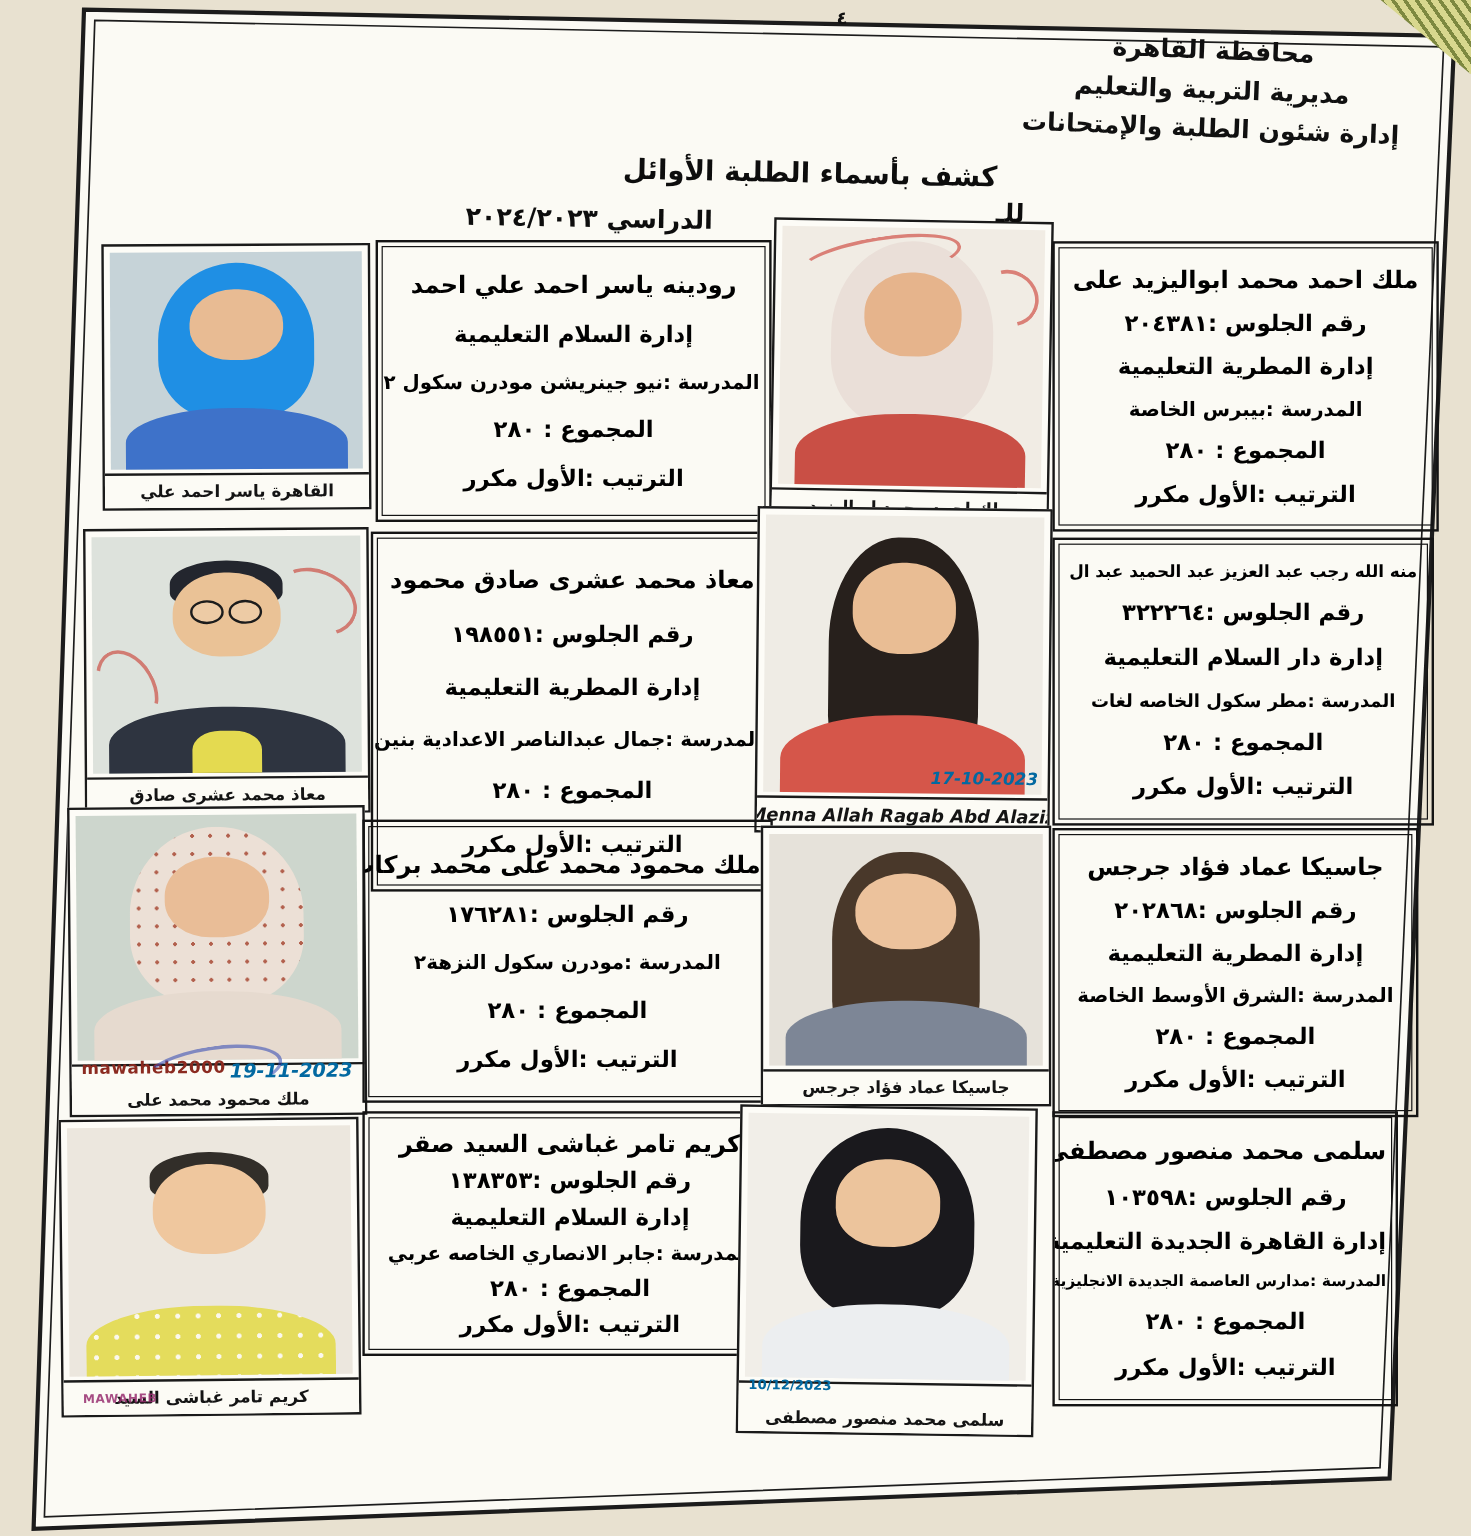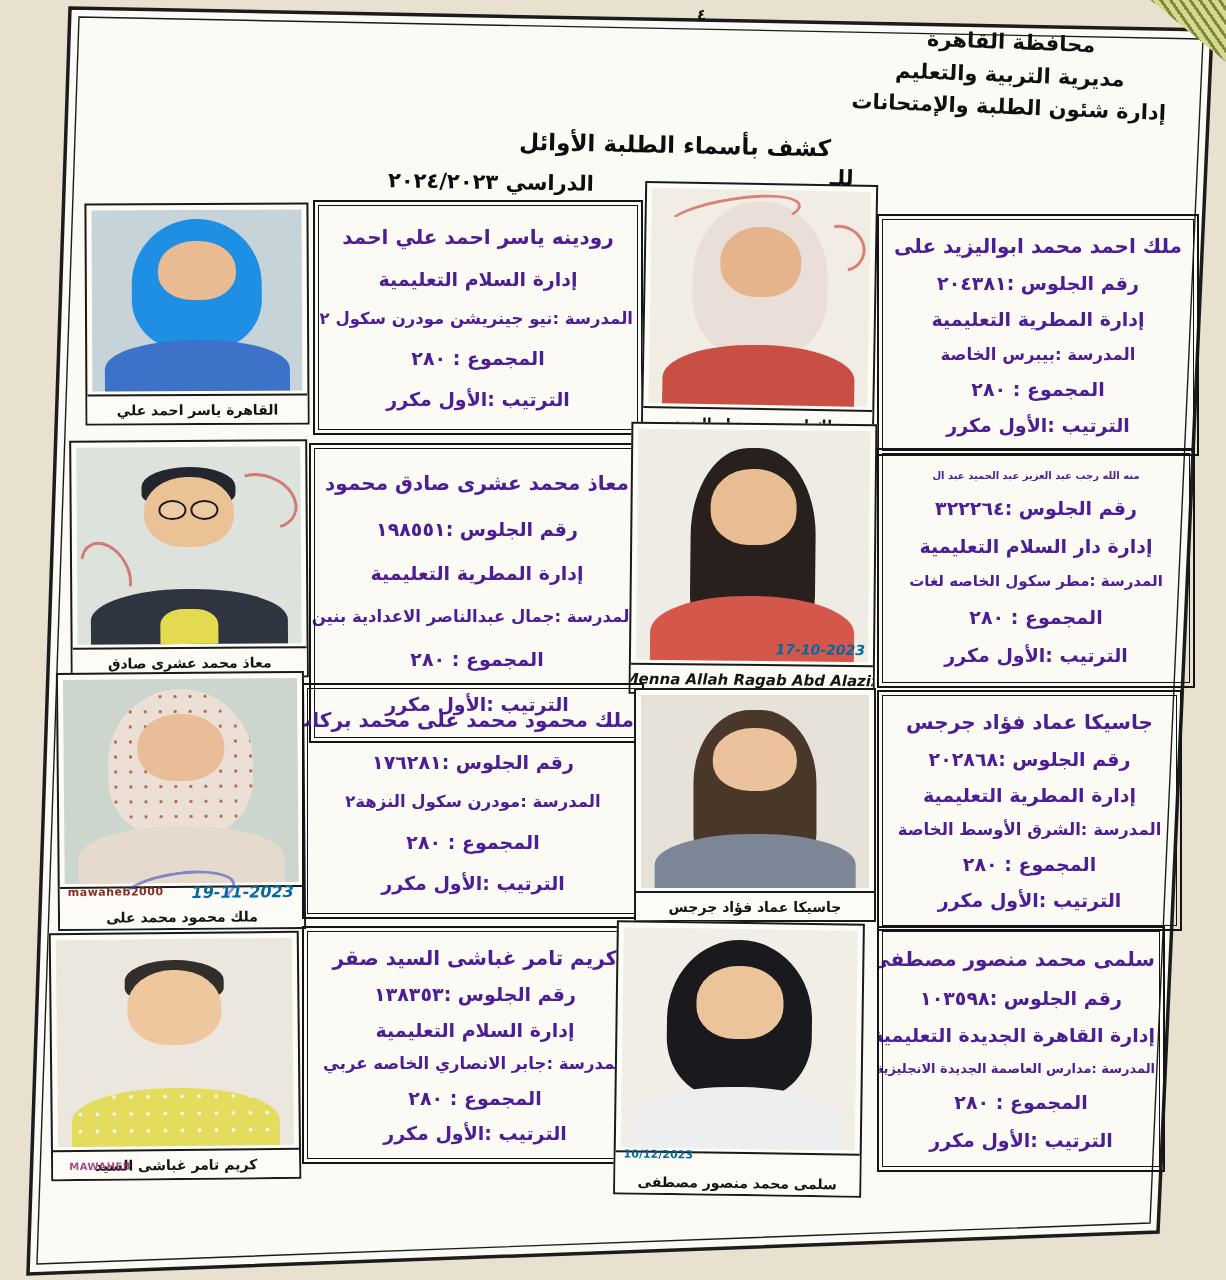--- a/index.html
+++ b/index.html
@@ -42,35 +42,35 @@
   .av-glasses::before{left:0;} .av-glasses::after{right:0;}
   .v-dots .av-wrap{background-image:radial-gradient(#b2604d 13%,transparent 14%);background-size:15px 15px;}
   .v-dots2 .av-body{background-image:radial-gradient(#fbf8ee 16%,transparent 17%);background-size:17px 17px;}
   .cap{border-top:2px solid #1a1a1a;background:#fcfbf5;height:27px;direction:rtl;
        display:flex;align-items:center;justify-content:center;overflow:hidden;position:relative;}
   .cap-tall{height:42px;align-items:flex-end;padding-bottom:3px;box-sizing:border-box;}
   .cap-name{font-weight:700;font-size:14px;color:#141414;white-space:nowrap;}
   .cap-ltr{direction:ltr;font-style:italic;}
   .cap-ltr .cap-name{font-size:15px;}
   .pdate{position:absolute;z-index:6;font-weight:700;font-style:italic;font-size:14px;color:#0369a1;}
-  .wm{position:absolute;z-index:6;font-weight:700;font-size:11px;color:#8b2a20;letter-spacing:.5px;}
+  .wm{position:absolute;z-index:6;font-weight:700;font-size:14px;color:#8b2a20;letter-spacing:.5px;}
   .wm2{color:rgba(150,45,110,.85);font-size:10px;}
   .scr{position:absolute;z-index:6;border:3px solid rgba(198,40,30,.55);border-radius:50%;
        border-bottom-color:transparent;border-left-color:transparent;pointer-events:none;}
   .scr-blue{border-color:rgba(45,70,180,.55);border-bottom-color:transparent;border-left-color:transparent;}
 
   
   .tbox{position:absolute;z-index:2;border:2px solid #141414;box-sizing:border-box;
         display:flex;flex-direction:column;justify-content:space-evenly;direction:rtl;
-        text-align:center;font-weight:700;font-size:19px;color:#4c1d95;
+        text-align:center;font-weight:700;font-size:19px;color:#000000;
         padding:4px 8px;overflow:hidden;}
   .tbox::before{content:"";position:absolute;inset:3px;border:1.5px solid #141414;pointer-events:none;}
   .tline{white-space:nowrap;}
   .tname{font-size:20px;}
-  .tname-sm{font-size:10px;}
+  .tname-sm{font-size:14px;}
   .tschool{font-size:16.5px;}
   .tschool-sm{font-size:15px;}
   .tschool-xs{font-size:13px;}
 </style>
 </head>
 <body>
 
 <div class="stage">
 
   <svg class="paper" width="1226" height="1280" viewBox="0 0 1226 1280">
@@ -114,21 +114,21 @@
       <div class="av-wrap"></div>
       <div class="av-face"></div>
       <div class="av-body"></div>
       <div class="scr" style="left:14px;top:8px;width:130px;height:30px;transform:rotate(-10deg)"></div>
       <div class="scr" style="left:165px;top:34px;width:44px;height:40px;transform:rotate(30deg)"></div>
     </div>
     <div class="cap">
       <span class="cap-name">ملك احمد محمد ابواليزيد</span>
     </div>
   </div>
-  <div class="tbox" style="left:877px;top:214px;width:322px;height:242px">
+  <div class="tbox" style="left:877px;top:201px;width:322px;height:242px">
     <div class="tline tname">ملك احمد محمد ابواليزيد على</div>
     <div class="tline">رقم الجلوس :٢٠٤٣٨١</div>
     <div class="tline">إدارة المطرية التعليمية</div>
     <div class="tline tschool">المدرسة :بيبرس الخاصة</div>
     <div class="tline">المجموع : ٢٨٠</div>
     <div class="tline">الترتيب :الأول مكرر</div>
   </div>
 
   <div class="pcard" style="left: 70px; top: 440px; width: 238px; height: 238px; transform: rotate(-0.4deg); --bg: #dde2dc; --wrap: #23262e; --skin: #eac296; --shirt: #2e3440;">
     <div class="photo v-boy">
@@ -217,21 +217,21 @@
     <div class="photo v-boy v-dots2">
       <div class="av-wrap"></div>
       <div class="av-face"></div>
       <div class="av-body"></div>
     </div>
     <span class="wm wm2" style="left:16px;bottom:7px">MAWAHEB</span>
     <div class="cap">
       <span class="cap-name">كريم تامر غباشى السيد</span>
     </div>
   </div>
-  <div class="tbox" style="left:302px;top:926px;width:346px;height:238px">
+  <div class="tbox" style="left:302px;top:926px;width:346px;height:204px">
     <div class="tline tname">كريم تامر غباشى السيد صقر</div>
     <div class="tline">رقم الجلوس :١٣٨٣٥٣</div>
     <div class="tline">إدارة السلام التعليمية</div>
     <div class="tline tschool">المدرسة :جابر الانصاري الخاصه عربي</div>
     <div class="tline">المجموع : ٢٨٠</div>
     <div class="tline">الترتيب :الأول مكرر</div>
   </div>
 
   <div class="pcard" style="left: 615px; top: 922px; width: 248px; height: 274px; transform: rotate(0.8deg); --bg: #f1eee8; --wrap: #1a191d; --skin: #ecc49c; --shirt: #eceef0;">
     <div class="photo v-hijab">

